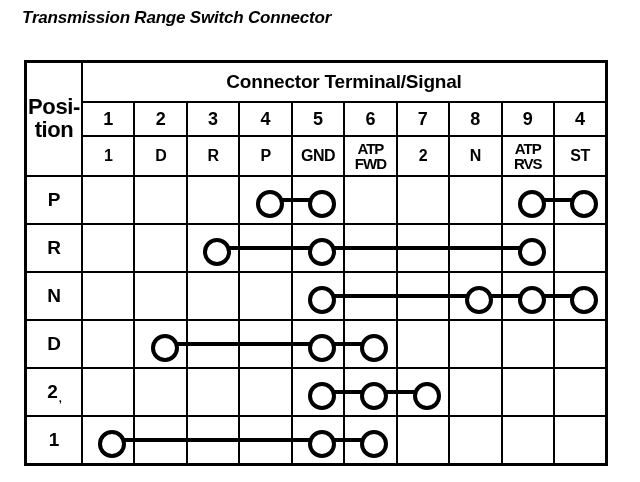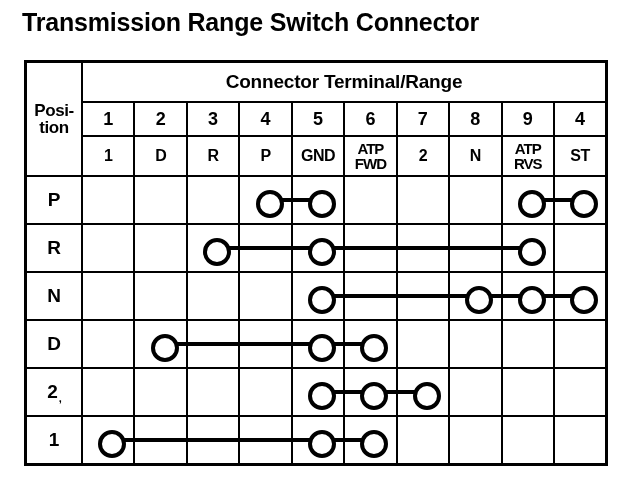--- a/index.html
+++ b/index.html
@@ -13,24 +13,25 @@
     position: relative;
     font-family: "Liberation Sans", sans-serif;
     color: #000000;
     overflow: hidden;
   }
 
   #page-title {
     position: absolute;
     left: 22px;
     top: 8px;
-    font-size: 25px;
+    font-size: 17px;
     font-weight: bold;
     letter-spacing: -0.2px;
     white-space: nowrap;
+    font-style: italic;
   }
 
   #table-wrap {
     position: absolute;
     left: 24px;
     top: 60px;
     width: 584px;
     height: 400px;
   }
 
@@ -49,21 +50,21 @@
     vertical-align: middle;
     font-weight: bold;
     background: #fff;
   }
   table.trs {
     border: 3px solid #000;
   }
 
   .pos-head {
     width: 54px;
-    font-size: 17px;
+    font-size: 22px;
     line-height: 1.03;
     letter-spacing: -0.4px;
   }
   .pos-head span { display: block; }
 
   .span-head {
     font-size: 19px;
     height: 38px;
     letter-spacing: -0.2px;
   }
@@ -137,21 +138,21 @@
 
 <div id="table-wrap">
   <table class="trs">
     <tbody>
 
       <tr>
         <td class="pos-head" rowspan="3">
           <span>Posi-</span>
           <span>tion</span>
         </td>
-        <td class="span-head" colspan="10">Connector Terminal/Range</td>
+        <td class="span-head" colspan="10">Connector Terminal/Signal</td>
       </tr>
 
       <tr id="row-terminal-numbers">
           <td class="term-num">1</td>
           <td class="term-num">2</td>
           <td class="term-num">3</td>
           <td class="term-num">4</td>
           <td class="term-num">5</td>
           <td class="term-num">6</td>
           <td class="term-num">7</td>

